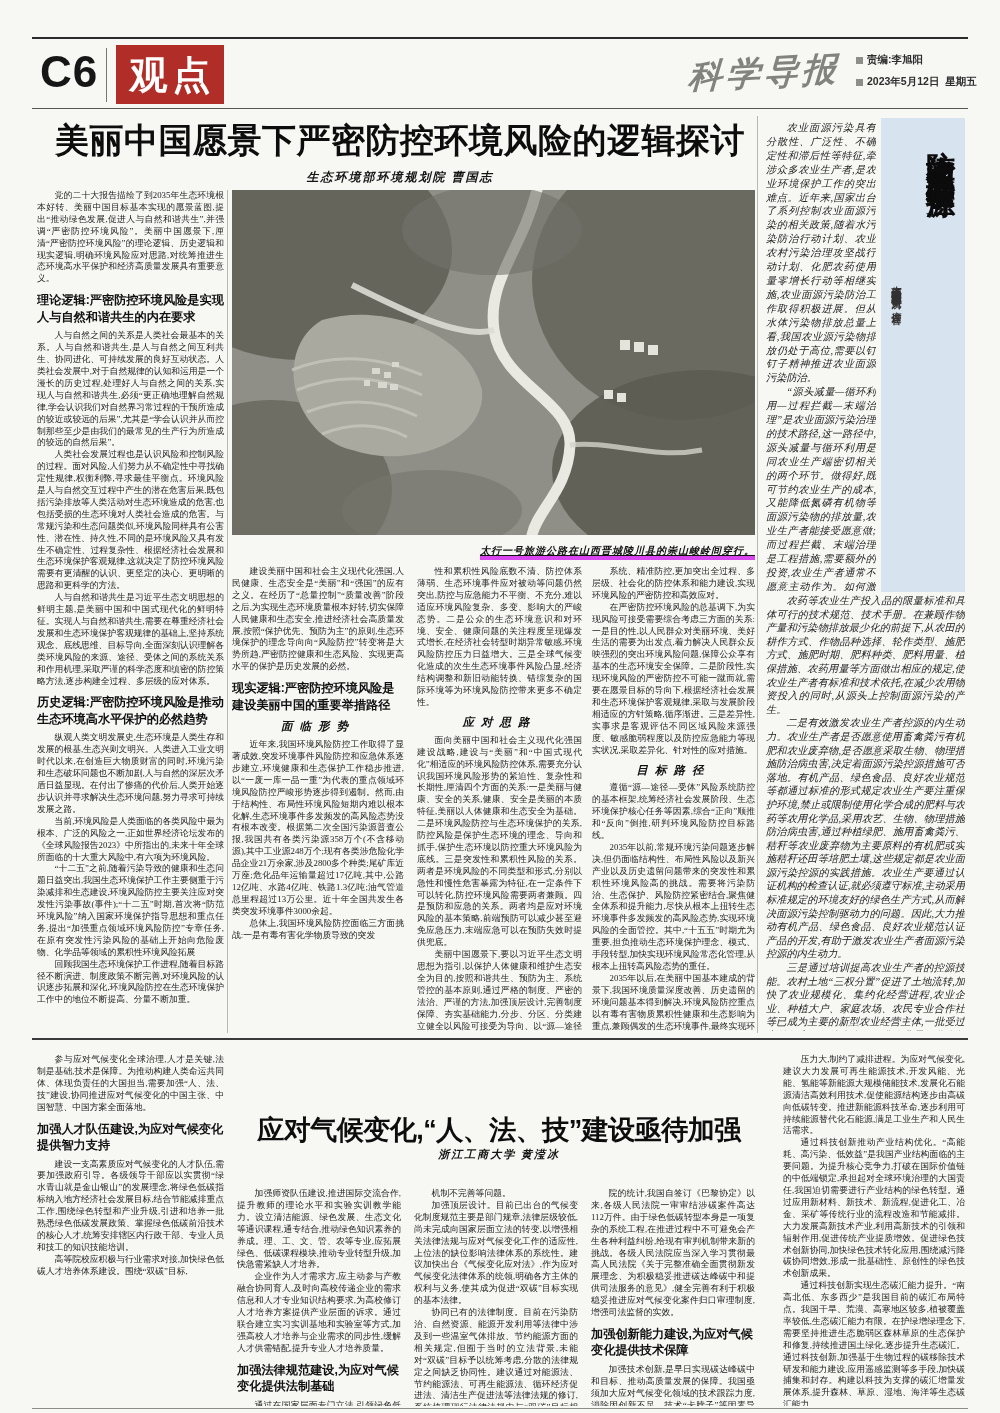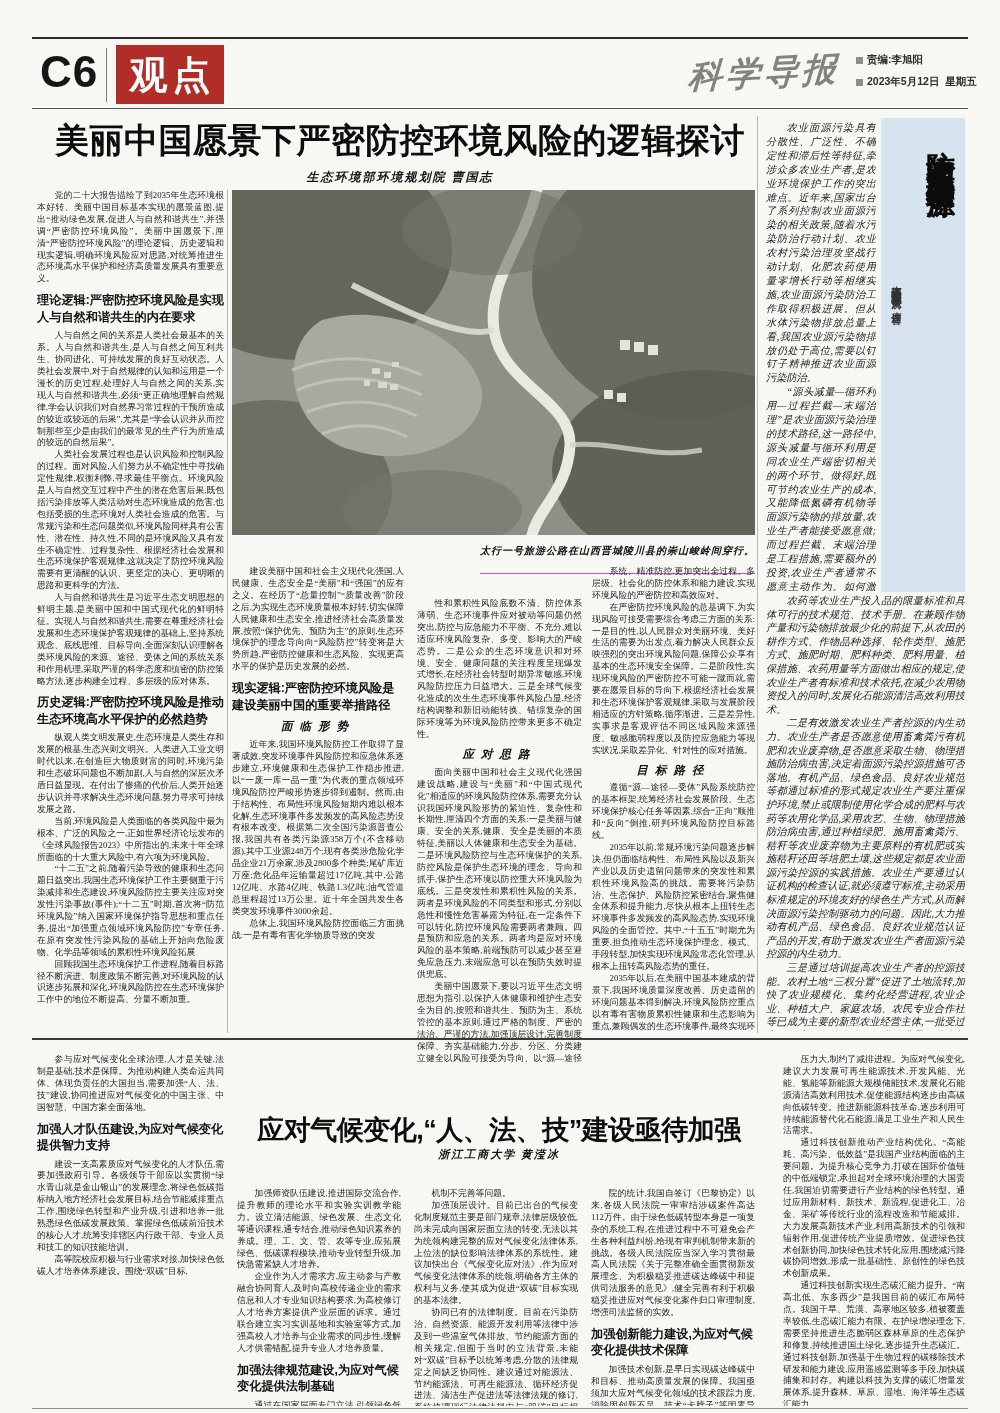--- a/index.html
+++ b/index.html
@@ -30,28 +30,28 @@
 
   .body-txt{font-size:8.8px;line-height:11.9px;text-align:justify;color:#1d1d1d;overflow:hidden;}
   .para{text-indent:2em;margin:0;}
   .subhead{font-family:"Liberation Sans","DejaVu Sans",sans-serif;font-weight:700;font-style:normal;
     font-size:12.2px;line-height:16.5px;margin:7px 0 5px;text-indent:0;text-align:left;color:#101010;}
   .crosshead{font-weight:700;font-style:italic;font-size:11.5px;letter-spacing:7px;text-align:center;
     margin:8px 0 6px;text-indent:0;color:#101010;}
 
   .m-col1{left:37px;top:190px;width:187px;height:843px;}
   .m-col2{left:232px;top:566px;width:172px;height:466px;}
-  .m-col3{left:417px;top:598px;width:165px;height:466px;}
+  .m-col3{left:417px;top:566px;width:165px;height:466px;}
   .m-col4{left:592px;top:566px;width:163px;height:466px;}
 
   .photo-wrap{left:232px;top:190px;width:523px;height:345px;background:#8e8d86;}
   .photo-wrap svg{display:block;}
   .caption-row{left:232px;top:540px;width:523px;text-align:right;}
   .caption-row span{font:700 10px/14px "Liberation Serif",serif;font-style:italic;color:#111;
-    border-bottom:1px solid #d946ef;padding-bottom:17px;letter-spacing:1px;}
+    border-bottom:4px solid #d946ef;padding-bottom:0;letter-spacing:1px;text-decoration:underline;}
 
   
   .sb-rule{left:757px;top:116px;height:917px;}
   .col1-rule{left:227px;top:190px;height:843px;}
 
   .kai{font-family:"Liberation Serif","DejaVu Serif",serif;font-style:italic;}
   .sb-narrow{left:766px;top:121px;width:110px;height:470px;font-size:10.2px;line-height:13.9px;text-align:justify;overflow:hidden;}
   .sb-wide{left:766px;top:594px;width:199px;height:437px;font-size:10.2px;line-height:13.6px;text-align:justify;overflow:hidden;}
 
   .sb-titlebox{left:881px;top:118px;width:84px;height:474px;background:#d8e3f0;}
@@ -172,21 +172,21 @@
 
 <div class="abs sb-titlebox">
   <div class="sb-title">防治农业面源污染关键在于控源</div>
   <div class="sb-author">生态环境部南京环境科学研究所  席运官</div>
 </div>
 <div class="abs kai sb-narrow">
     <div class="para">农业面源污染具有分散性、广泛性、不确定性和滞后性等特征,牵涉众多农业生产者,是农业环境保护工作的突出难点。近年来,国家出台了系列控制农业面源污染的相关政策,随着水污染防治行动计划、农业农村污染治理攻坚战行动计划、化肥农药使用量零增长行动等相继实施,农业面源污染防治工作取得积极进展。但从水体污染物排放总量上看,我国农业源污染物排放仍处于高位,需要以钉钉子精神推进农业面源污染防治。</div>
     <div class="para">“源头减量—循环利用—过程拦截—末端治理”是农业面源污染治理的技术路径,这一路径中,源头减量与循环利用是同农业生产端密切相关的两个环节。做得好,既可节约农业生产的成本,又能降低氮磷有机物等面源污染物的排放量,农业生产者能接受愿意做;而过程拦截、末端治理是工程措施,需要额外的投资,农业生产者通常不愿意主动作为。如何激发农业生产者参与面源污染防治的内生动力,起到事半功倍的作用,是迫切需要探讨解决的问题。笔者认为,控源才是农业面源污染防治的牛鼻子,为此提出以下建议:</div>
   </div>
 <div class="abs kai sb-wide">
-    <div class="para">农药等农业生产投入品的限量标准和具体可行的技术规范、技术手册。在兼顾作物产量和污染物排放最少化的前提下,从农田的耕作方式、作物品种选择、轮作类型、施肥方式、施肥时期、肥料种类、肥料用量、植保措施、农药用量等方面做出相应的规定,使农业生产者有标准和技术依托,在减少农用物资投入的同时,发展化石能源清洁高效利用技术。</div>
+    <div class="para">农药等农业生产投入品的限量标准和具体可行的技术规范、技术手册。在兼顾作物产量和污染物排放最少化的前提下,从农田的耕作方式、作物品种选择、轮作类型、施肥方式、施肥时期、肥料种类、肥料用量、植保措施、农药用量等方面做出相应的规定,使农业生产者有标准和技术依托,在减少农用物资投入的同时,从源头上控制面源污染的产生。</div>
     <div class="para">二是有效激发农业生产者控源的内生动力。农业生产者是否愿意使用畜禽粪污有机肥和农业废弃物,是否愿意采取生物、物理措施防治病虫害,决定着面源污染控源措施可否落地。有机产品、绿色食品、良好农业规范等都通过标准的形式规定农业生产要注重保护环境,禁止或限制使用化学合成的肥料与农药等农用化学品,采用农艺、生物、物理措施防治病虫害,通过种植绿肥、施用畜禽粪污、秸秆等农业废弃物为主要原料的有机肥或实施秸秆还田等培肥土壤,这些规定都是农业面源污染控源的实践措施。农业生产要通过认证机构的检查认证,就必须遵守标准,主动采用标准规定的环境友好的绿色生产方式,从而解决面源污染控制驱动力的问题。因此,大力推动有机产品、绿色食品、良好农业规范认证产品的开发,有助于激发农业生产者面源污染控源的内生动力。</div>
     <div class="para">三是通过培训提高农业生产者的控源技能。农村土地“三权分置”促进了土地流转,加快了农业规模化、集约化经营进程,农业企业、种植大户、家庭农场、农民专业合作社等已成为主要的新型农业经营主体,一批受过高等教育、经济实力强的非农背景经营者加入农业生产中来,他们的优势在于能够接受先进知识和理念,劣势是不懂农业科技知识。因此,要建立针对新型农业经营主体的培训机制,帮助他们增强农业绿色发展的意识,掌握农业投入品精准化、生产清洁化、废弃物资源化、产业模式生态化的控源技术,将控源减排、循环利用的技术方法转化为农业生产的具体实践,在促进农业节本提质增效的同时,显著减少农业面源污染物的排放。</div>
   </div>
 
 <div class="abs mid-rule"></div>
 
 <div class="abs body-txt b-colA">
     <div class="para">参与应对气候变化全球治理,人才是关键,法制是基础,技术是保障。为推动构建人类命运共同体、体现负责任的大国担当,需要加强“人、法、技”建设,协同推进应对气候变化的中国主张、中国智慧、中国方案全面落地。</div>
     <div class="subhead">加强人才队伍建设,为应对气候变化提供智力支持</div>
     <div class="para">建设一支高素质应对气候变化的人才队伍,需要加强政府引导。各级领导干部应以实贯彻“绿水青山就是金山银山”的发展理念,将绿色低碳指标纳入地方经济社会发展目标,结合节能减排重点工作,围绕绿色转型和产业升级,引进和培养一批熟悉绿色低碳发展政策、掌握绿色低碳前沿技术的核心人才,统筹安排辖区内行政干部、专业人员和技工的知识技能培训。</div>
@@ -195,21 +195,21 @@
 <div class="abs b-headline">应对气候变化,“人、法、技”建设亟待加强</div>
 <div class="abs b-byline">浙江工商大学  黄滢冰</div>
 <div class="abs body-txt b-colB">
     <div class="para">加强师资队伍建设,推进国际交流合作,提升教师的理论水平和实验实训教学能力。设立清洁能源、绿色发展、生态文化等通识课程,通专结合,推动绿色知识素养的养成。理、工、文、管、农等专业,应拓展绿色、低碳课程模块,推动专业转型升级,加快急需紧缺人才培养。</div>
     <div class="para">企业作为人才需求方,应主动参与产教融合协同育人,及时向高校传递企业的需求信息和人才专业知识结构要求,为高校修订人才培养方案提供产业层面的诉求。通过联合建立实习实训基地和实验室等方式,加强高校人才培养与企业需求的同步性,缓解人才供需错配,提升专业人才培养质量。</div>
     <div class="subhead">加强法律规范建设,为应对气候变化提供法制基础</div>
     <div class="para">通过在国家层面专门立法,引领绿色低碳转型,推动“双碳”目标实现,是国际社会应对气候变化的普遍做法。我国目前已经出台了《全国人民代表大会常务委员会关于积极应对气候变化的决议》《碳排放权交易管理办法(试行)》等制度文件,但我国在法制建设方面还存在顶层法律缺位、系统协同性不强、司法审判</div>
   </div>
 <div class="abs body-txt b-colC">
     <div class="para">机制不完善等问题。</div>
-    <div class="para">加强顶层设计。目前已出台的气候变化制度规范主要是部门规章,法律层级较低,尚未完成向国家层面立法的转变,无法以其为统领构建完整的应对气候变化法律体系,上位法的缺位影响法律体系的系统性。建议加快出台《气候变化应对法》,作为应对气候变化法律体系的统领,明确各方主体的权利与义务,使其成为促进“双碳”目标实现的基本法律。</div>
+    <div class="para">加强顶层设计。目前已出台的气候变化制度规范主要是部门规章,法律层级较低,尚未完成向国家层面立法的转变,以增强相关法律法规与应对气候变化工作的适应性,上位法的缺位影响法律体系的系统性。建议加快出台《气候变化应对法》,作为应对气候变化法律体系的统领,明确各方主体的权利与义务,使其成为促进“双碳”目标实现的基本法律。</div>
     <div class="para">协同已有的法律制度。目前在污染防治、自然资源、能源开发利用等法律中涉及到一些温室气体排放、节约能源方面的相关规定,但囿于当时的立法背景,未能对“双碳”目标予以统筹考虑,分散的法律规定之间缺乏协同性。建议通过对能源法、节约能源法、可再生能源法、循环经济促进法、清洁生产促进法等法律法规的修订,系统梳理现行法律法规中与“双碳”目标相关的内容,以增强相关法律法规与应对气候变化工作的适应性。</div>
   </div>
 <div class="abs body-txt b-colD">
     <div class="para">院的统计,我国自签订《巴黎协定》以来,各级人民法院一审审结涉碳案件高达112万件。由于绿色低碳转型本身是一项复杂的系统工程,在推进过程中不可避免会产生各种利益纠纷,给现有审判机制带来新的挑战。各级人民法院应当深入学习贯彻最高人民法院《关于完整准确全面贯彻新发展理念、为积极稳妥推进碳达峰碳中和提供司法服务的意见》,健全完善有利于积极稳妥推进应对气候变化案件归口审理制度,增强司法监督的实效。</div>
     <div class="subhead">加强创新能力建设,为应对气候变化提供技术保障</div>
     <div class="para">加强技术创新,是早日实现碳达峰碳中和目标、推动高质量发展的保障。我国亟须加大应对气候变化领域的技术跟踪力度,消除因创新不足、技术“卡脖子”等因素导致的结构调整和产业升级障碍,进而构建良性发展的绿色经济、低碳经济和循环经济体系。</div>
   </div>
 <div class="abs body-txt b-colE">
     <div class="para">压力大,制约了减排进程。为应对气候变化,建议大力发展可再生能源技术,开发风能、光能、氢能等新能源大规模储能技术,发展化石能源清洁高效利用技术,促使能源结构逐步由高碳向低碳转变。推进新能源科技革命,逐步利用可持续能源替代化石能源,满足工业生产和人民生活需求。</div>
     <div class="para">通过科技创新推动产业结构优化。“高能耗、高污染、低效益”是我国产业结构面临的主要问题。为提升核心竞争力,打破在国际价值链的中低端锁定,承担起对全球环境治理的大国责任,我国迫切需要进行产业结构的绿色转型。通过应用新材料、新技术、新流程,促进化工、冶金、采矿等传统行业的流程改造和节能减排。大力发展高新技术产业,利用高新技术的引领和辐射作用,促进传统产业提质增效。促进绿色技术创新协同,加快绿色技术转化应用,围绕减污降碳协同增效,形成一批基础性、原创性的绿色技术创新成果。</div>

